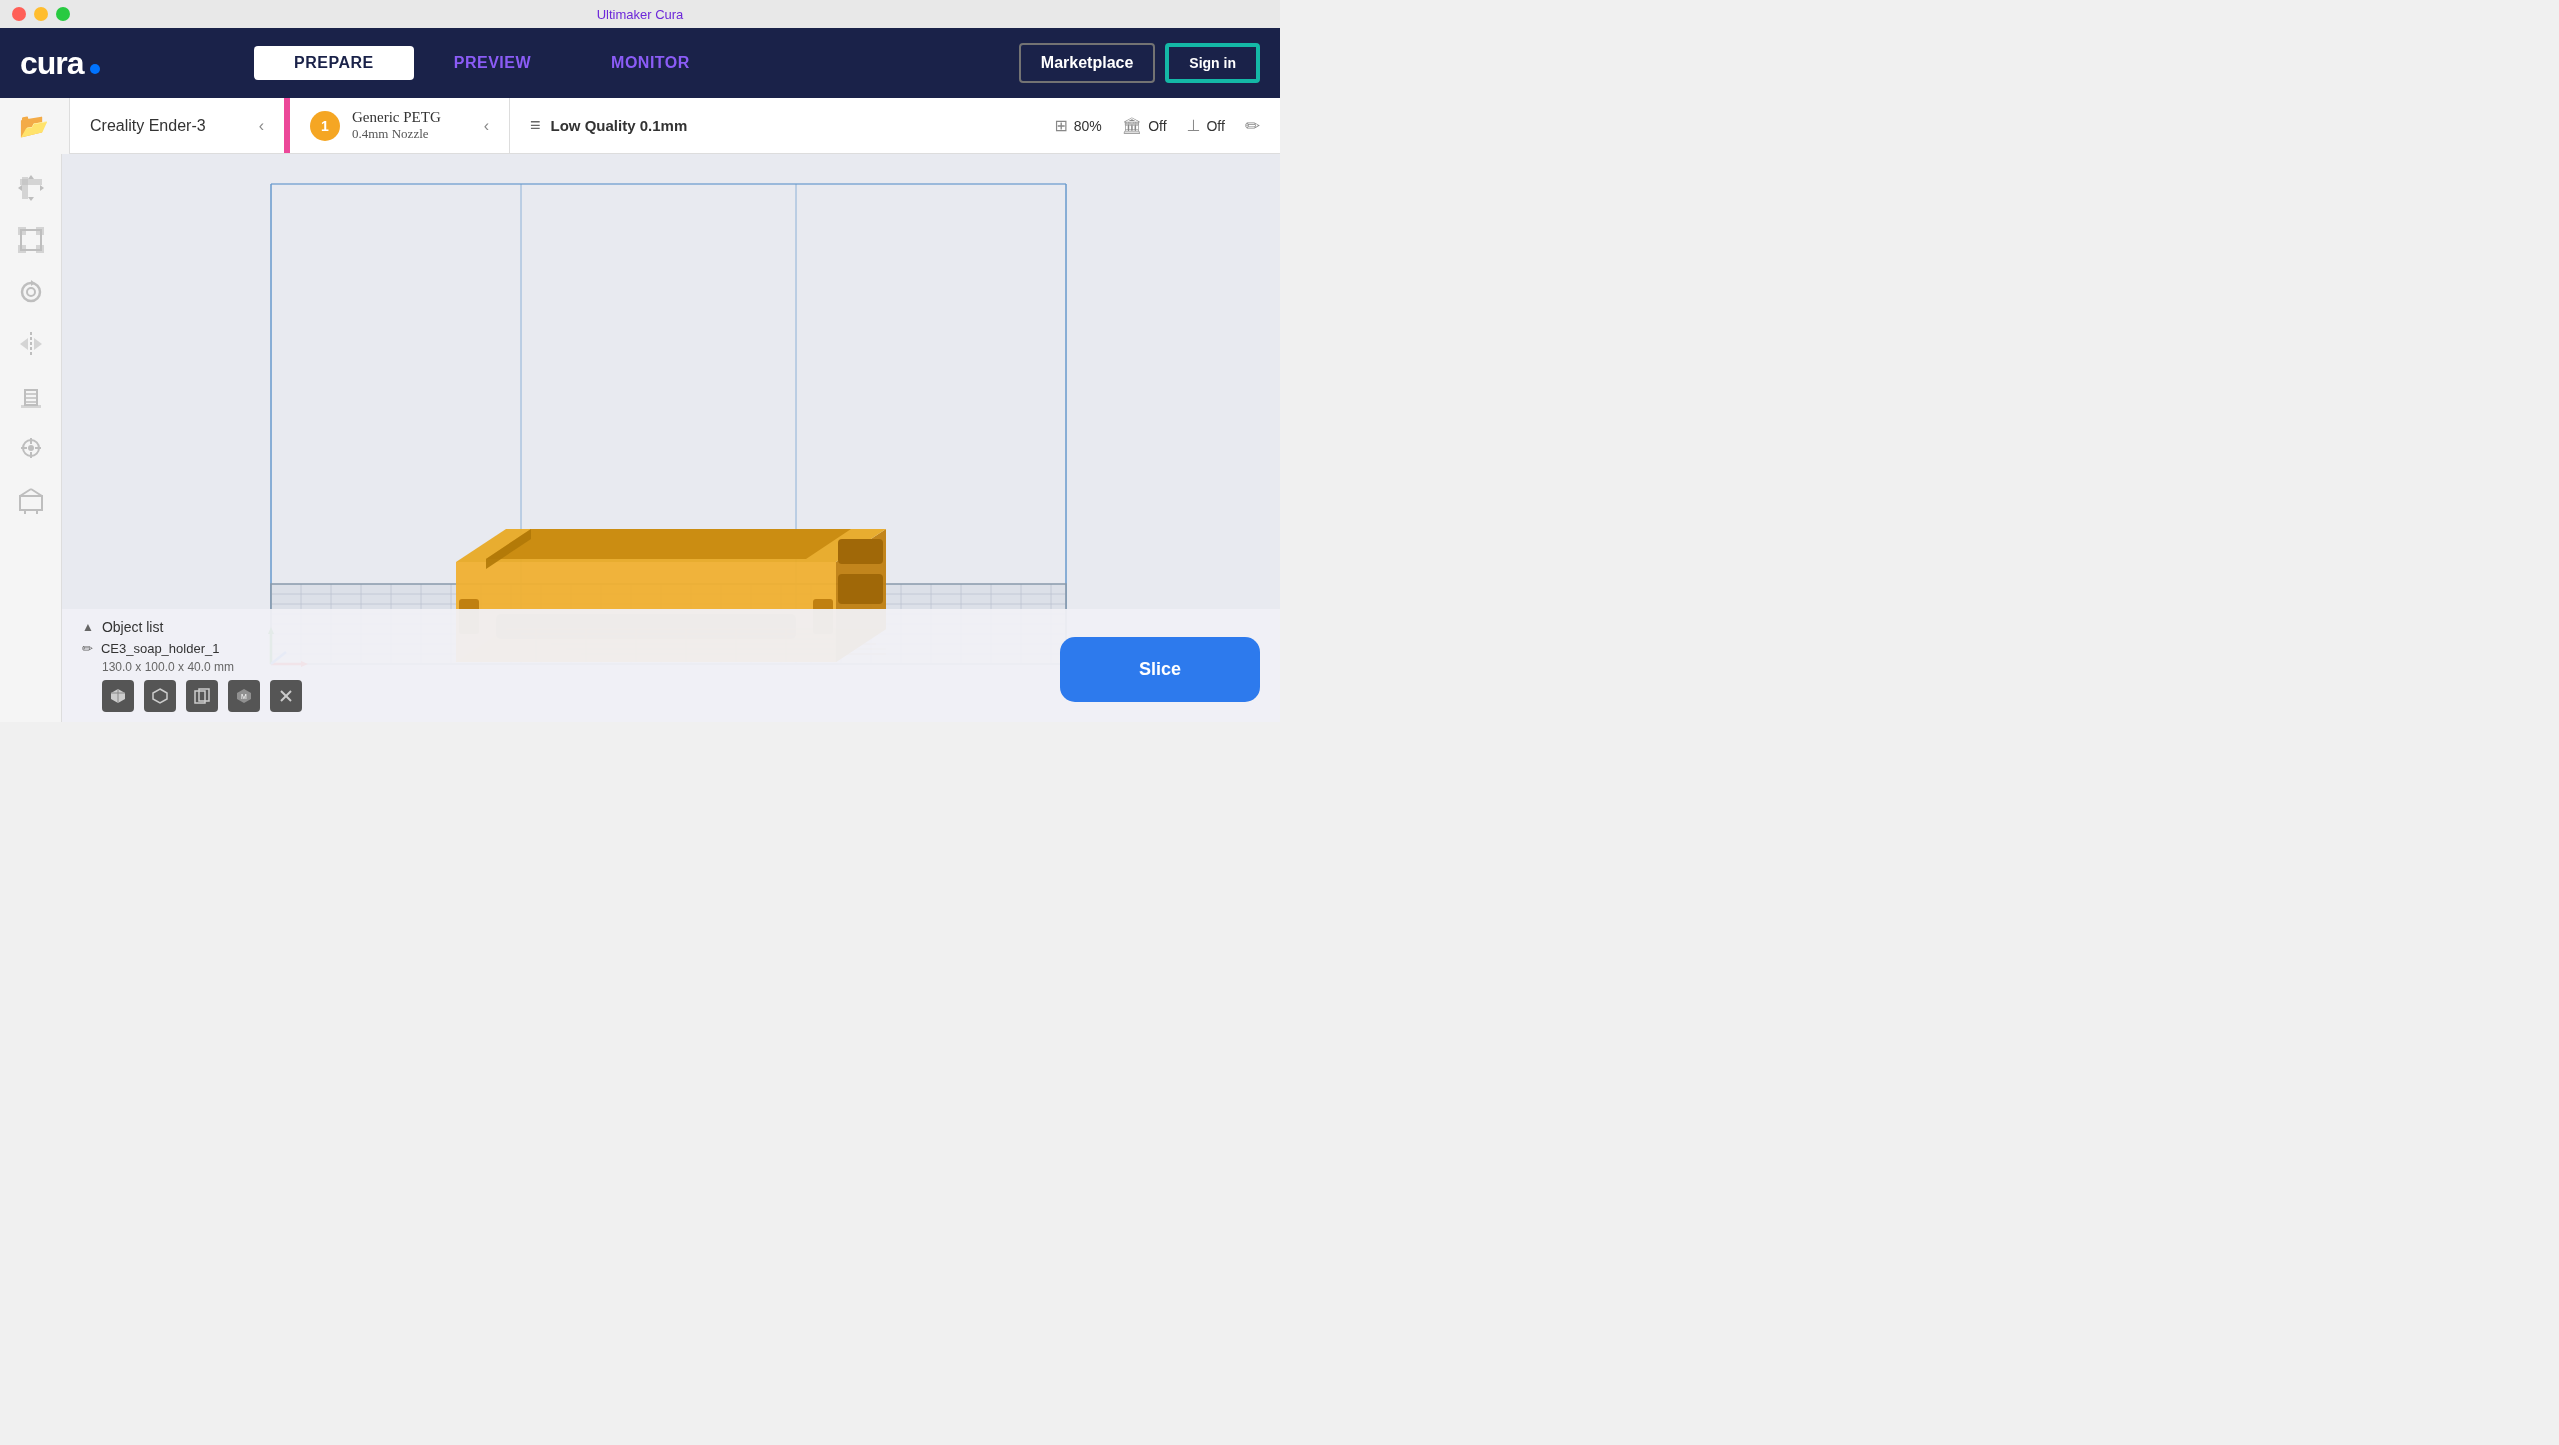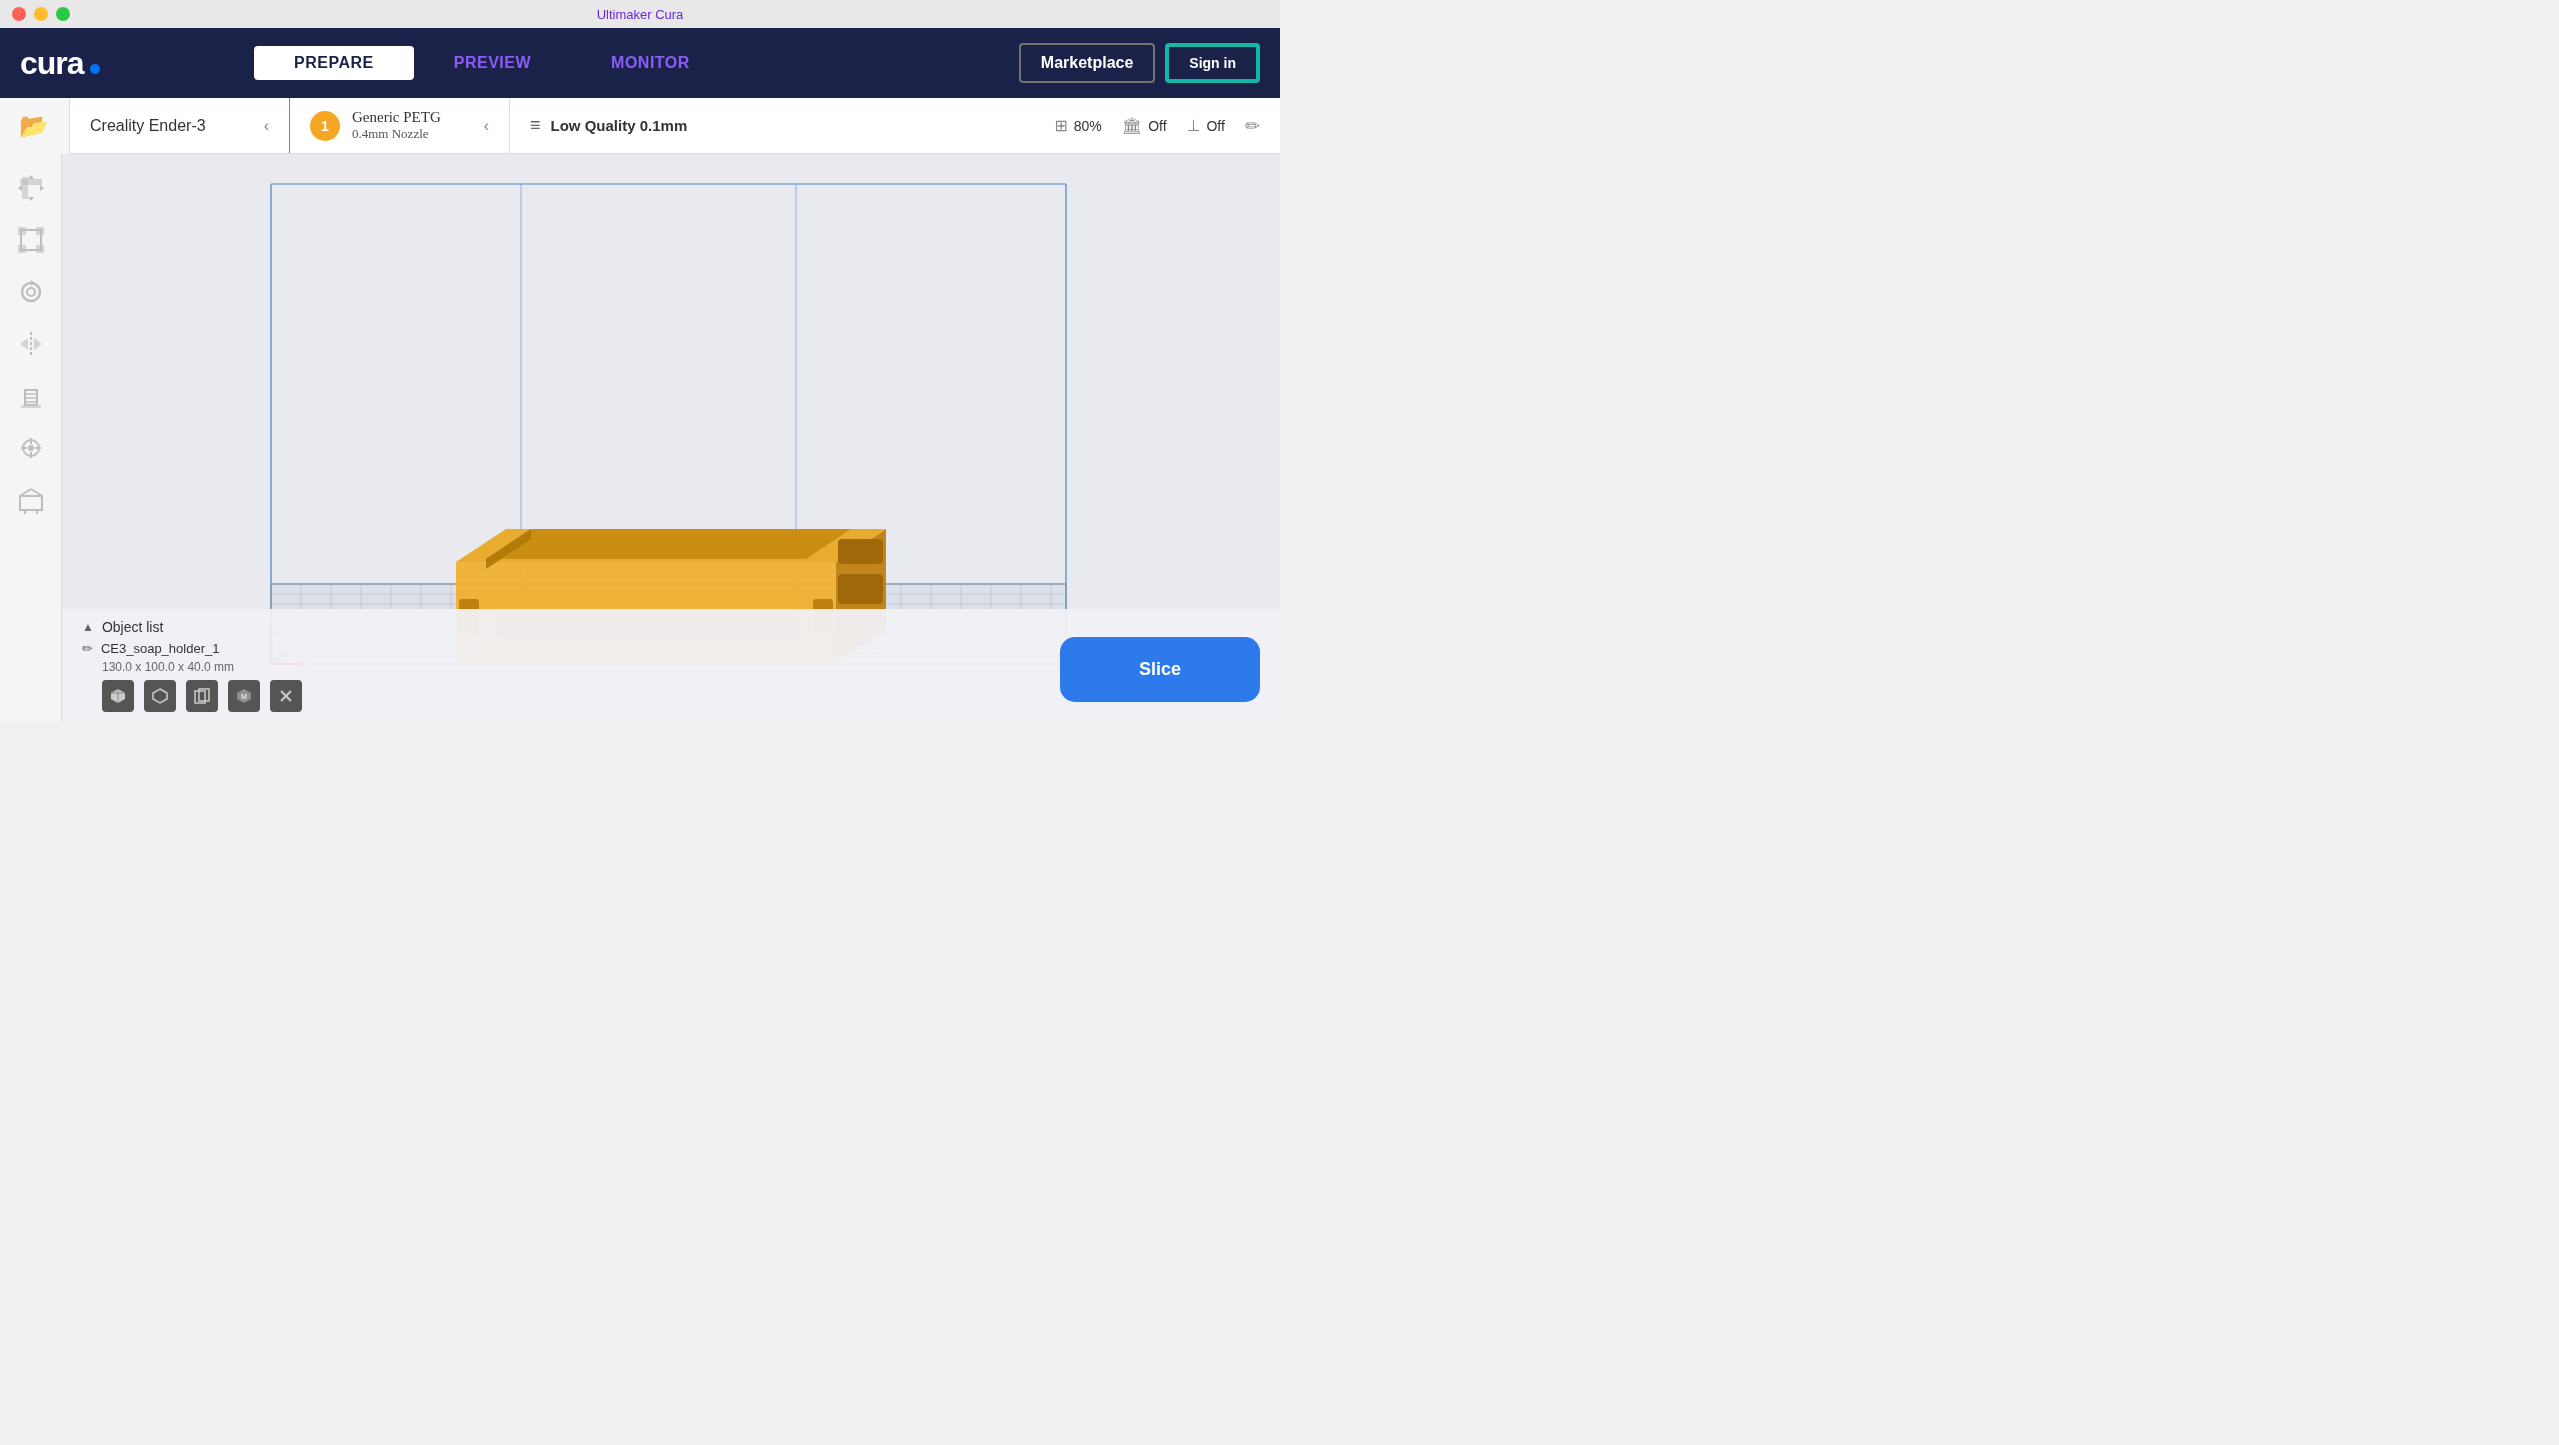--- a/index.html
+++ b/index.html
@@ -143,21 +143,21 @@
     }
     .folder-icon {
       font-size: 24px;
       color: #555;
     }
     .printer-section {
       display: flex;
       align-items: center;
       padding: 16px 20px;
       height: 100%;
-      border-right: 1px solid #ec4899;
+      border-right: 6px solid #ec4899;
       min-width: 220px;
       cursor: pointer;
     }
     .printer-name {
       font-size: 16px;
       color: #333;
       font-weight: 500;
     }
     .chevron {
       margin-left: auto;

